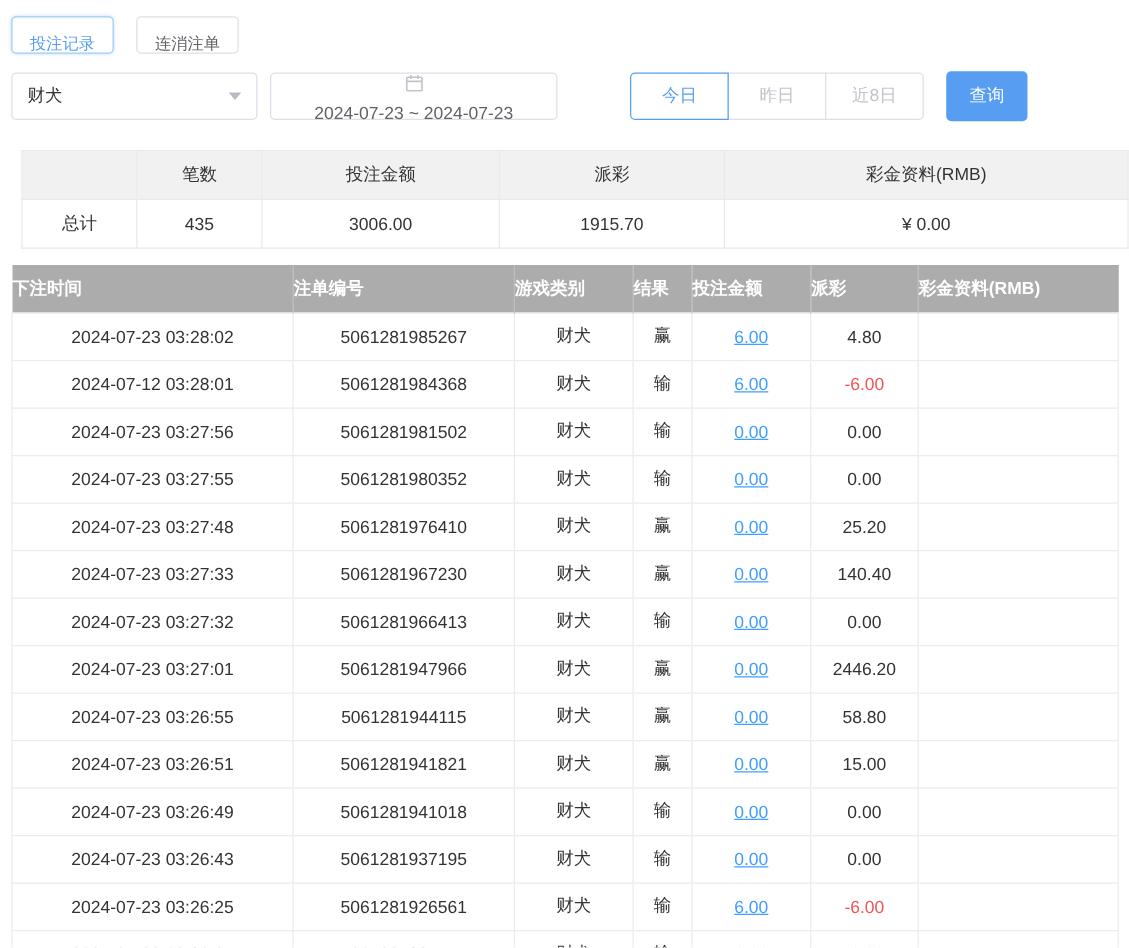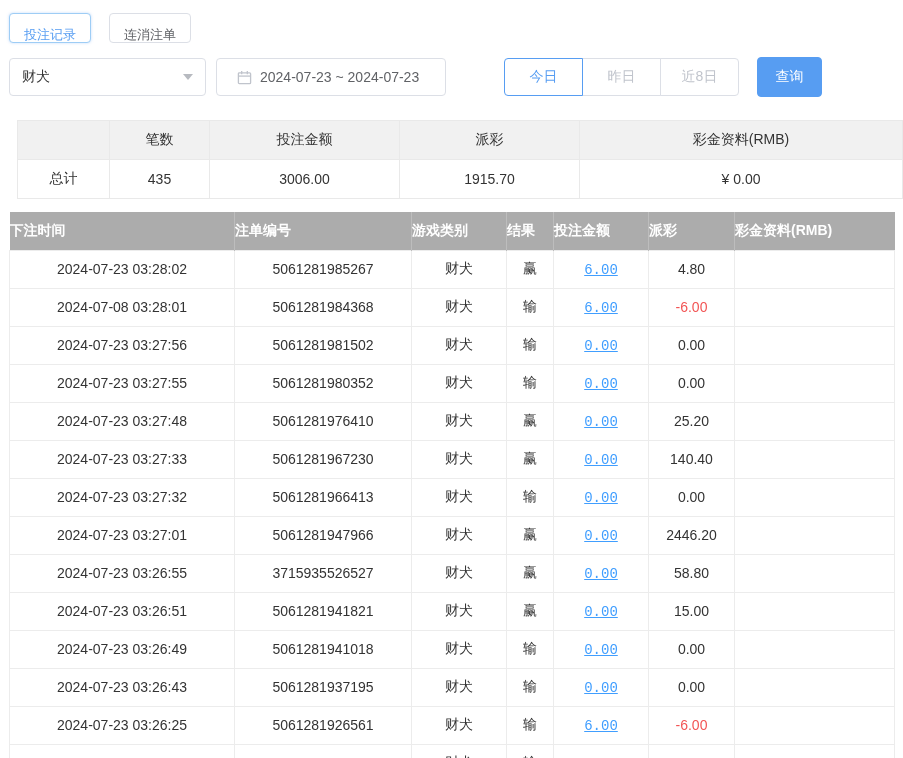--- a/index.html
+++ b/index.html
@@ -32,21 +32,21 @@
     padding: 0 12px; cursor: pointer; background: #fff;
   }
   .select-value { color: #333; }
   .select-arrow {
     width: 0; height: 0; border-left: 5px solid transparent; border-right: 5px solid transparent;
     border-top: 6px solid #b7bac0;
   }
   .date-picker {
     width: 230px; height: 38px; border: 1px solid #dcdfe6; border-radius: 4px;
     display: flex; align-items: center; gap: 8px; padding: 0 20px;
-    margin-left: 10px; cursor: pointer; background: #fff; color: #606266;
+    margin-left: 10px; cursor: pointer; background: #fff; color: #606266; flex-direction: column;
   }
   .quick-group { display: flex; margin-left: 10px; padding-left: 48px; }
   .quick-btn {
     min-width: 79px; height: 38px; background: #fff;
     border: 1px solid #dcdfe6; color: #c0c4cc; font-size: 14px;
     cursor: pointer; font-family: inherit;
   }
   .quick-btn + .quick-btn { margin-left: -1px; }
   .quick-btn:first-child { border-radius: 4px 0 0 4px; }
   .quick-btn:last-child { border-radius: 0 4px 4px 0; }
@@ -78,21 +78,21 @@
   }
   .bet-table th:last-child { border-right: none; }
   .bet-table td {
     border: 1px solid #ececec; height: 38px; text-align: center;
     font-size: 14px; color: #333; background: #fff;
     overflow: hidden; white-space: nowrap;
   }
   .bc0 { width: 225px; } .bc1 { width: 177px; } .bc2 { width: 95px; }
   .bc3 { width: 47px; } .bc4 { width: 95px; } .bc5 { width: 86px; }
   .bc6 { width: 160px; }
-  .amount-link { color: var(--link, #409eff); text-decoration: underline; cursor: pointer; font-family: Liberation Mono, monospace; }
+  .amount-link { color: var(--link, #409eff); text-decoration: underline; cursor: pointer; }
   td.negative { color: var(--neg, #f25555); }
 </style>
 </head>
 <body>
 
 <div class="page">
 
   <div class="tabs-row">
     <button class="tab-btn active">投注记录</button>
     <button class="tab-btn">连消注单</button>
@@ -175,21 +175,21 @@
         <tr>
           <td>2024-07-23 03:28:02</td>
           <td>5061281985267</td>
           <td>财犬</td>
           <td>赢</td>
           <td><span class="amount-link">6.00</span></td>
           <td>4.80</td>
           <td></td>
         </tr>
         <tr>
-          <td>2024-07-08 03:28:01</td>
+          <td>2024-07-12 03:28:01</td>
           <td>5061281984368</td>
           <td>财犬</td>
           <td>输</td>
           <td><span class="amount-link">6.00</span></td>
           <td class="negative">-6.00</td>
           <td></td>
         </tr>
         <tr>
           <td>2024-07-23 03:27:56</td>
           <td>5061281981502</td>
@@ -239,21 +239,21 @@
           <td>2024-07-23 03:27:01</td>
           <td>5061281947966</td>
           <td>财犬</td>
           <td>赢</td>
           <td><span class="amount-link">0.00</span></td>
           <td>2446.20</td>
           <td></td>
         </tr>
         <tr>
           <td>2024-07-23 03:26:55</td>
-          <td>3715935526527</td>
+          <td>5061281944115</td>
           <td>财犬</td>
           <td>赢</td>
           <td><span class="amount-link">0.00</span></td>
           <td>58.80</td>
           <td></td>
         </tr>
         <tr>
           <td>2024-07-23 03:26:51</td>
           <td>5061281941821</td>
           <td>财犬</td>

